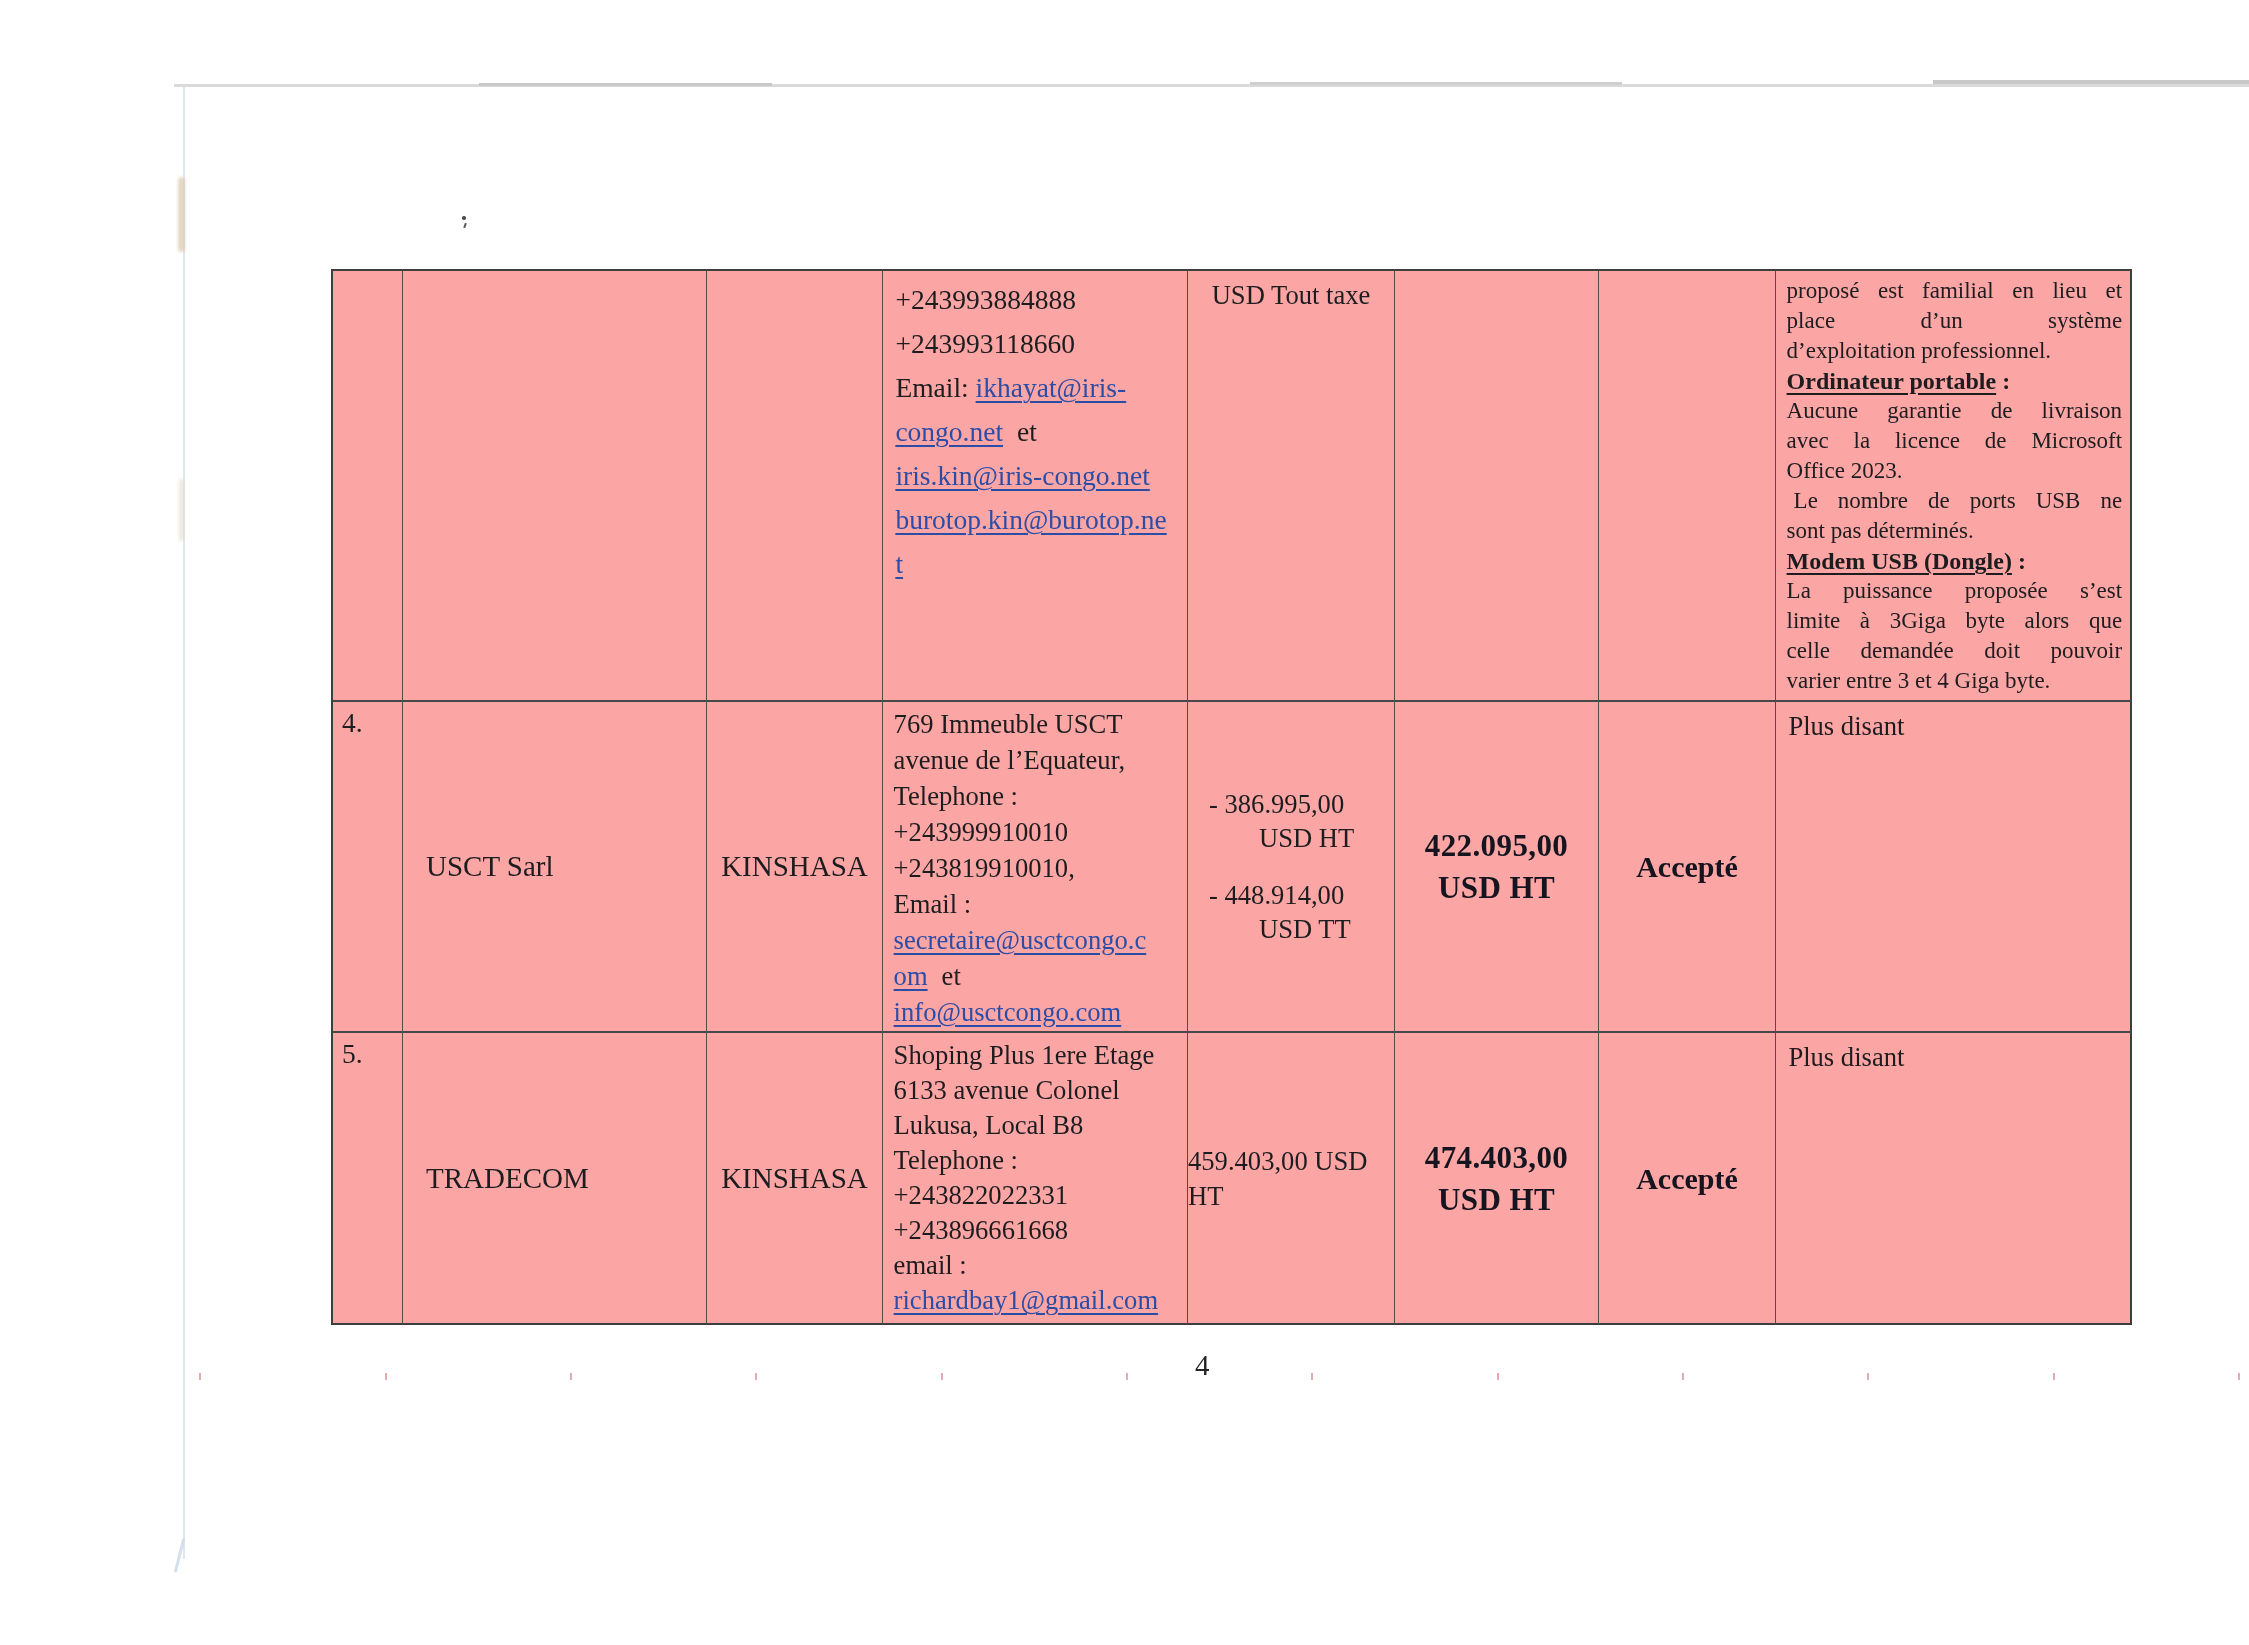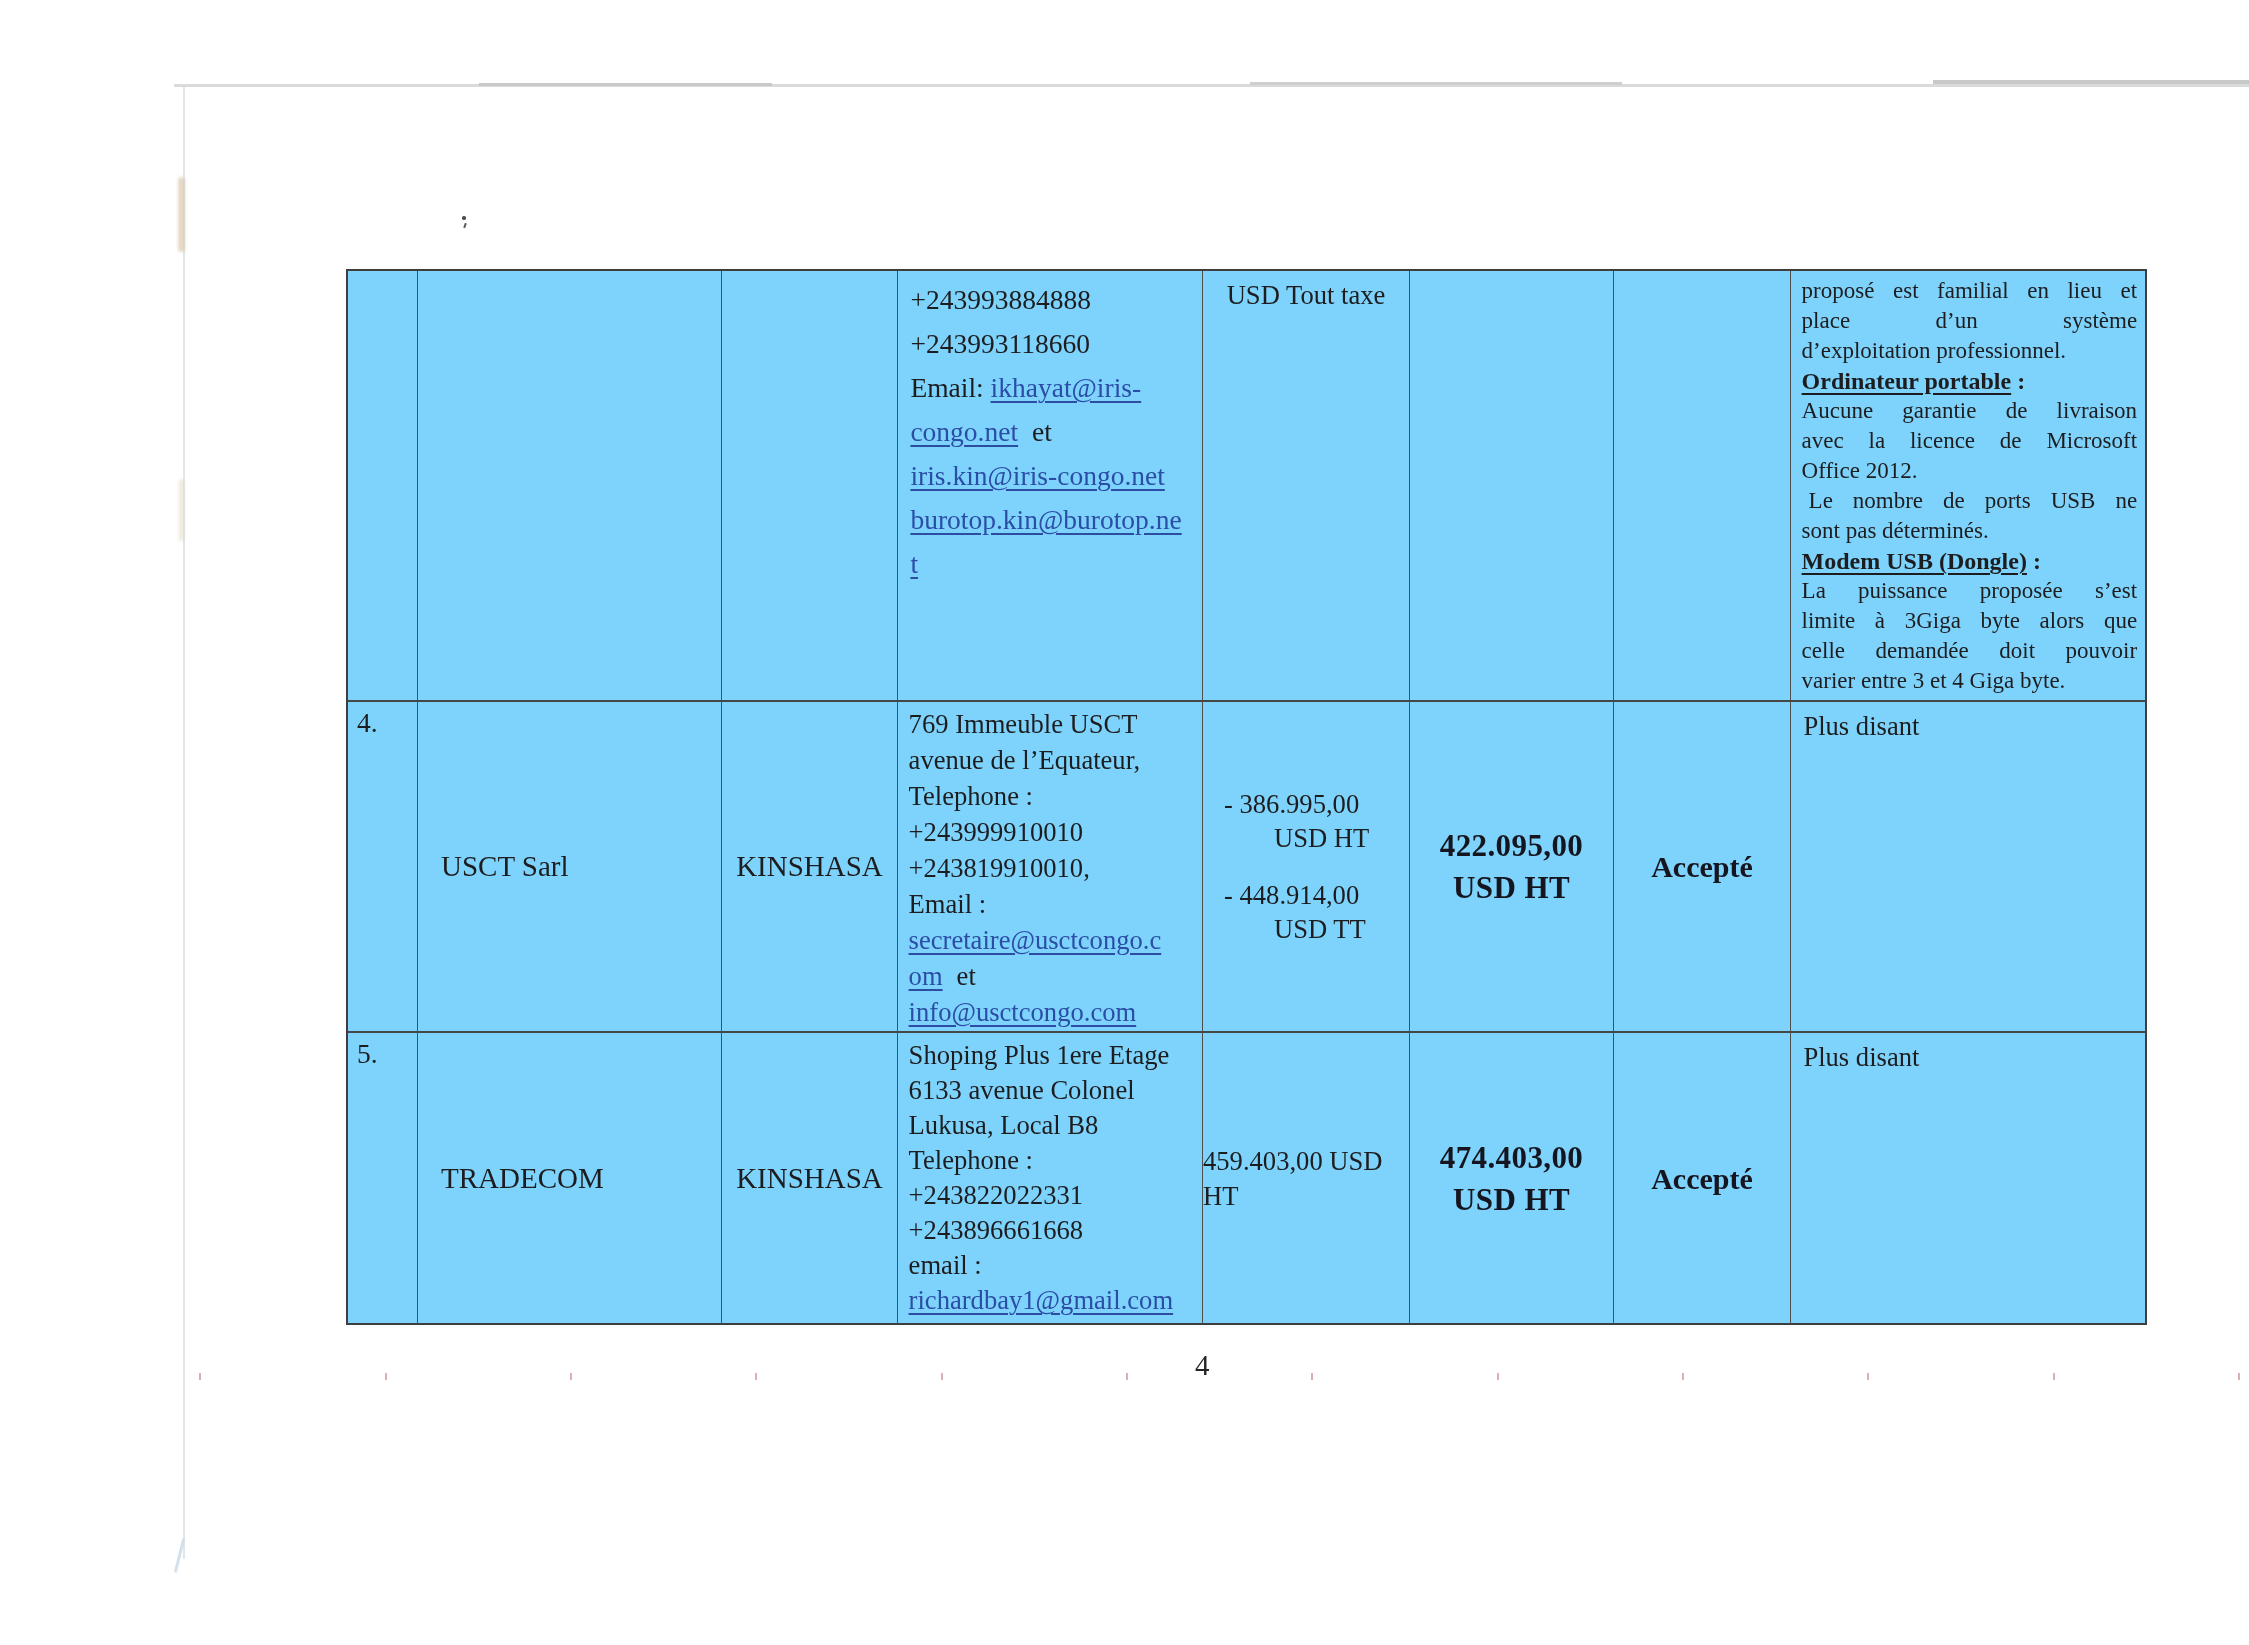--- a/index.html
+++ b/index.html
@@ -22,28 +22,28 @@
   .smudge-1     { left: 178px; top: 177px; width: 7px;  height: 75px; background: #d8c3a4; opacity: .65; filter: blur(1.8px); border-radius: 3.5px; }
   .smudge-2     { left: 179px; top: 479px; width: 5.3px;  height: 62px; background: #e0d2bd; opacity: .5;  filter: blur(1.8px); border-radius: 2.7px; }
   .ink-speck-1  { left: 462px; top: 216px; width: 3.5px;  height: 3.5px; background: #4a4a50; border-radius: 50%; }
   .ink-speck-2  { left: 464px; top: 223px; width: 1.8px;  height: 5.3px; background: #5a5a60; transform: rotate(20deg); }
   .pink-tick    { top: 1373px; width: 1.8px; height: 7px; background: #d9989b; opacity: .8; }
   .bottom-hook  { left: 178px; top: 1538px; width: 2.7px; height: 35px; background: #cddbe6; transform: rotate(14deg); border-radius: 1.8px; opacity: .85; }
 
   
   .doc-table {
     position: absolute;
-    left: 346px; top: 269px;
+    left: 331px; top: 269px;
     width: 1797px; height: 1052px;
     border: 2.7px solid #3e3e3e;
     box-sizing: content-box;
     display: grid;
     grid-template-columns: 70px 304px 176px 305px 207px 204px 177px 355px;
     grid-template-rows: 431px 331px 291px;
-    background: #7dd3fc;
+    background: #fca5a5;
   }
   .cell {
     border-right: 1.8px solid #4e4e4e;
     border-bottom: 2.7px solid #474747;
     box-sizing: border-box;
     overflow: hidden;
   }
   .cell.last-col { border-right: none; }
   .cell.last-row { border-bottom: none; }
 
@@ -152,21 +152,21 @@
   </div>
   <div class="cell c-final"></div>
   <div class="cell c-status"></div>
   <div class="cell c-comment last-col">
     <div class="jline">proposé est familial en lieu et</div>
     <div class="jline">place d’un système</div>
     <div class="lline">d’exploitation professionnel.</div>
     <div class="lline chead"><span class="u">Ordinateur portable</span><span> :</span></div>
     <div class="jline">Aucune garantie de livraison</div>
     <div class="jline">avec la licence de Microsoft</div>
-    <div class="lline">Office 2012.</div>
+    <div class="lline">Office 2023.</div>
     <div class="jline indent">Le nombre de ports USB ne</div>
     <div class="lline">sont pas déterminés.</div>
     <div class="lline chead"><span class="u">Modem USB (Dongle)</span><span> :</span></div>
     <div class="jline">La puissance proposée s’est</div>
     <div class="jline">limite à 3Giga byte alors que</div>
     <div class="jline">celle demandée doit pouvoir</div>
     <div class="lline">varier entre 3 et 4 Giga byte.</div>
   </div>
 
   <div class="cell c-num"><span>4.</span></div>

